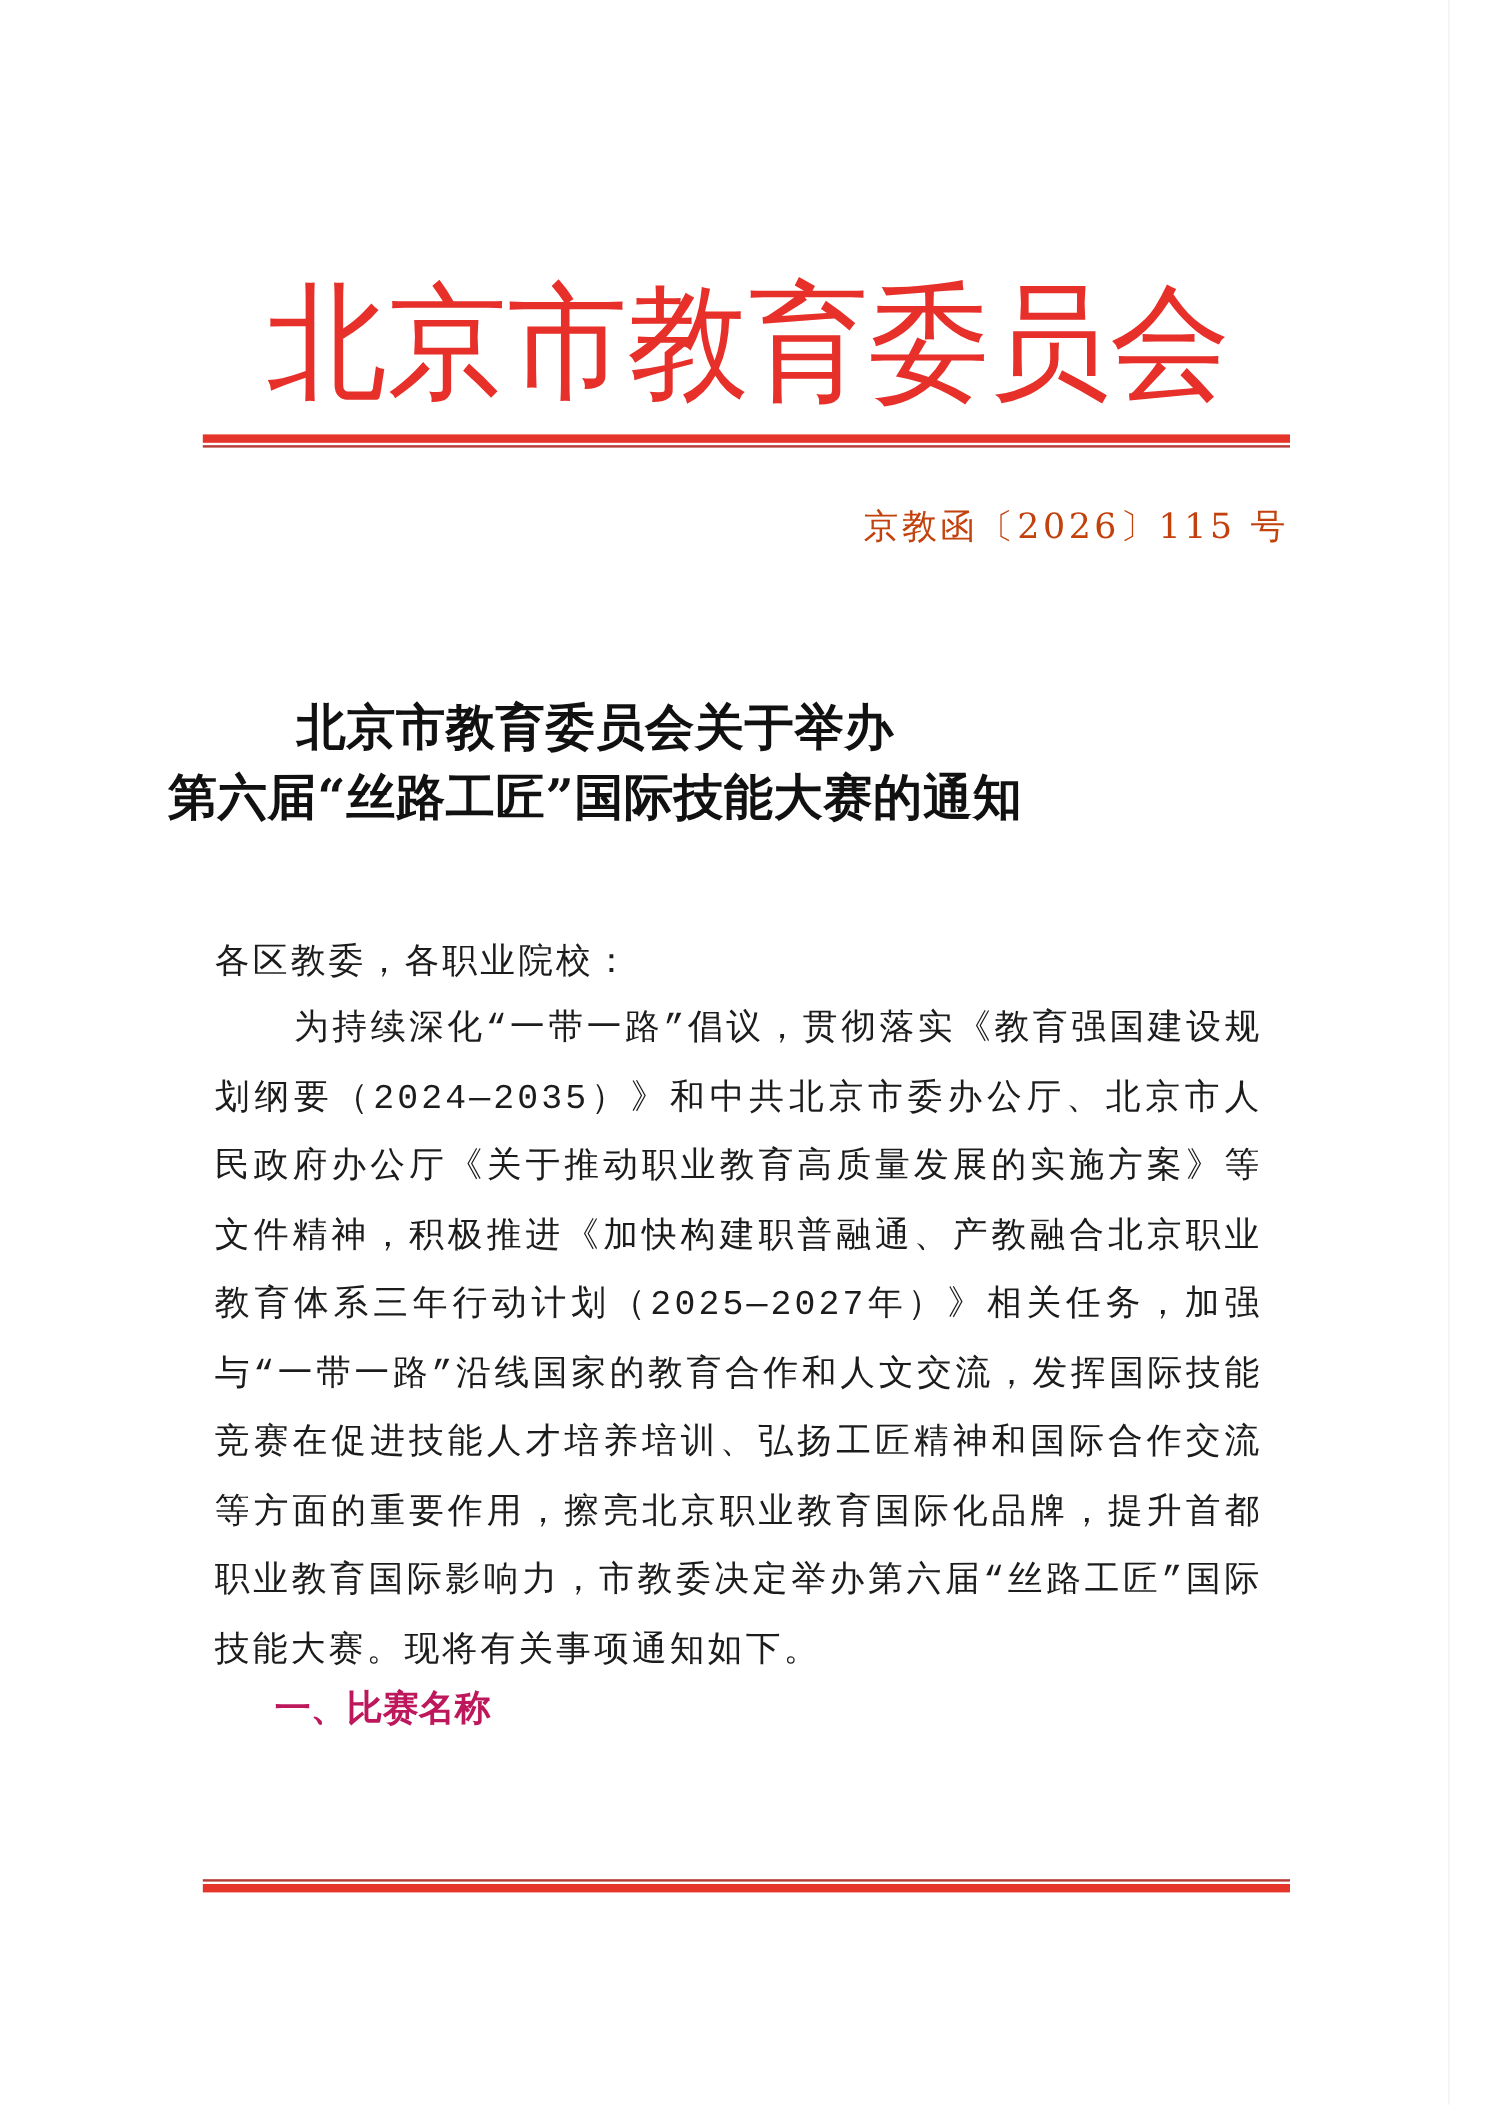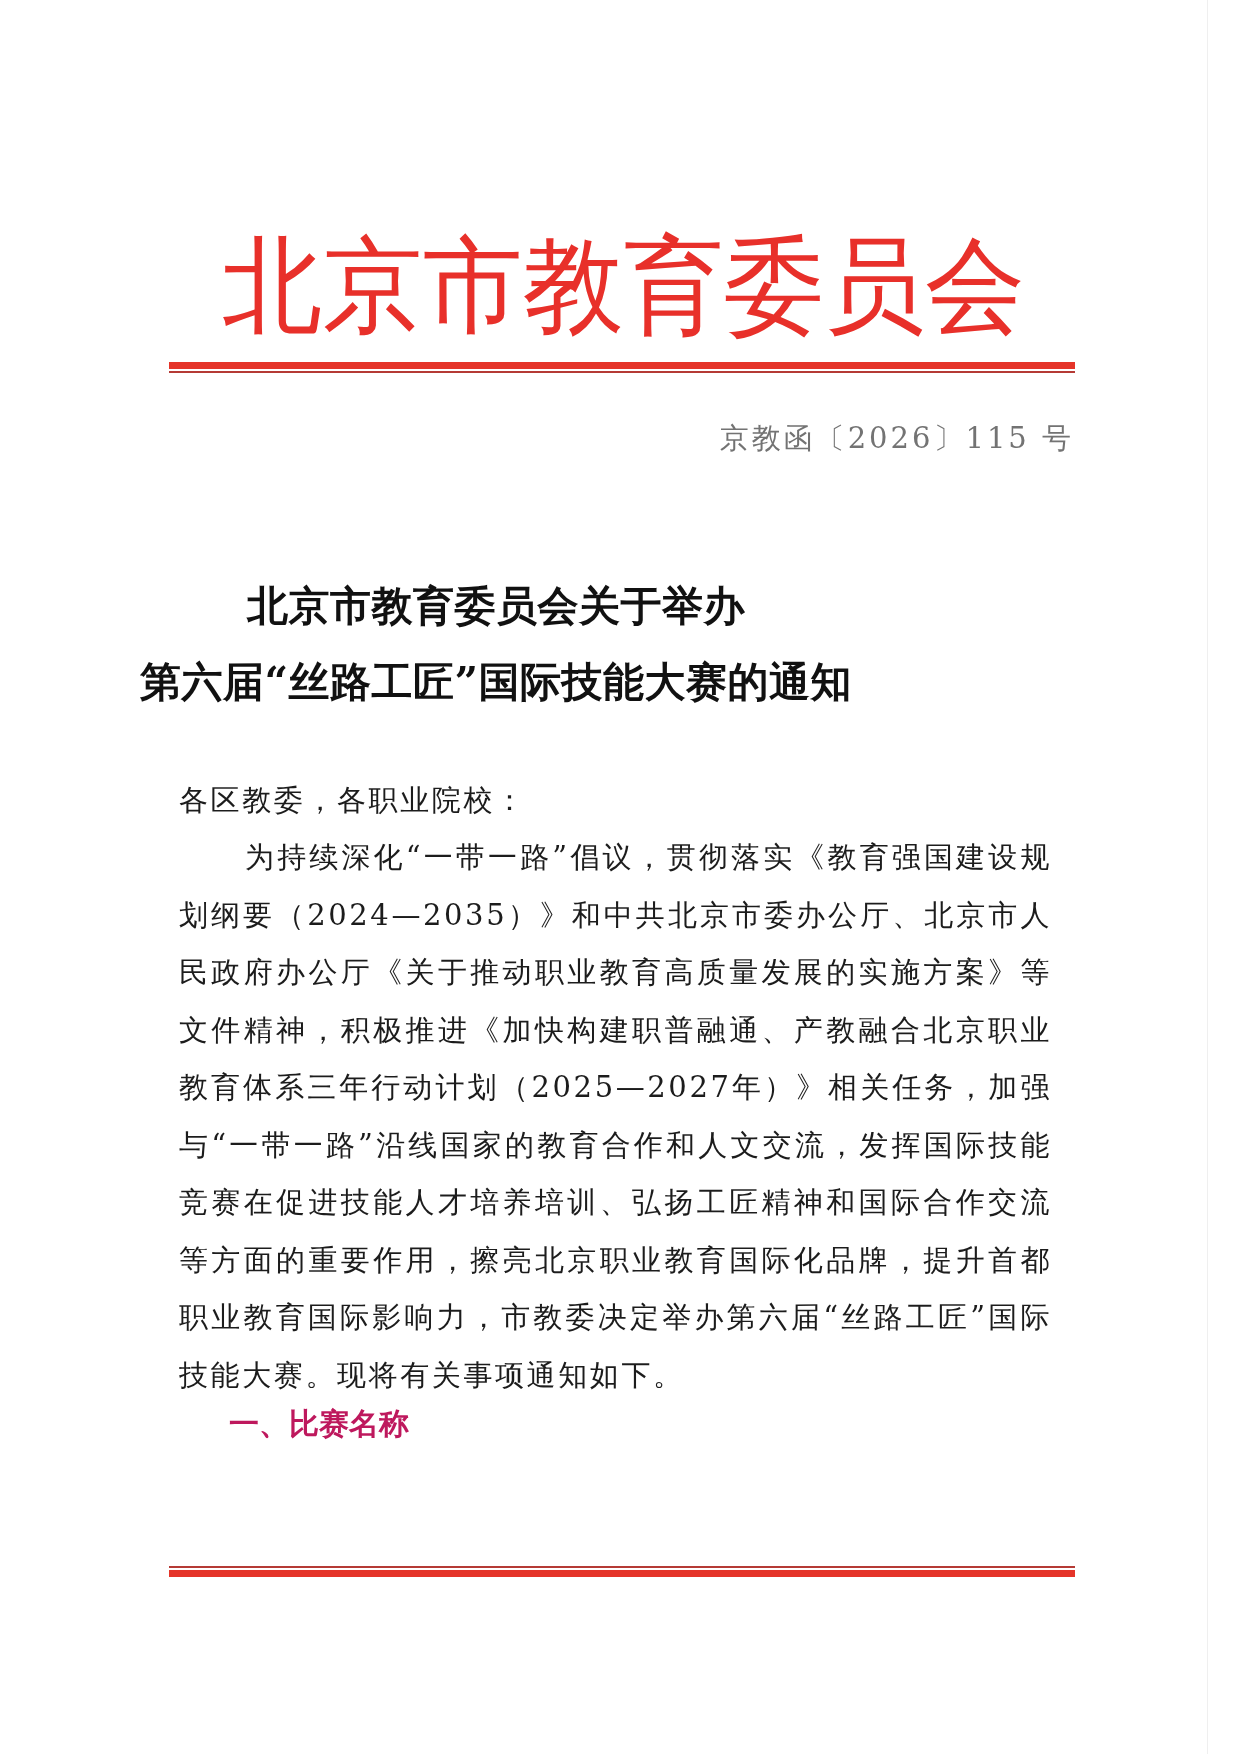--- a/index.html
+++ b/index.html
@@ -11,31 +11,31 @@
               display:flex; justify-content:space-between; align-items:center;
               padding:0 55px 0 62px; box-sizing:border-box; }
   .masthead span { font-family:"DejaVu Serif","Liberation Serif",serif; font-size:100px; line-height:120px;
                    color:#e8302a; font-weight:normal; transform:scaleY(1.05); }
   .rule { position:absolute; left:169px; width:906px; }
   .rule.top-thick { top:362px; height:7px; background:#e53429; }
   .rule.top-thin  { top:371px; height:2px; background:#b53a35; }
   .rule.bot-thin  { top:1566px; height:2px; background:#b53a35; }
   .rule.bot-thick { top:1570px; height:7px; background:#e53429; }
   .docno { position:absolute; right:166px; top:418px; font-size:29px; line-height:40px;
-           letter-spacing:3px; color:#737373; white-space:nowrap; }
+           letter-spacing:3px; color:#c2410c; white-space:nowrap; }
   .title { position:absolute; left:0; width:992px; text-align:center; font-weight:bold;
            font-size:41px; line-height:56px; color:#111; letter-spacing:0.5px; }
   .title.l1 { top:578px; }
-  .title.l2 { top:636px;margin-top:18px; }
+  .title.l2 { top:636px; }
   .body { position:absolute; left:163px; width:905px; font-size:29px; line-height:57.5px;
           color:#1c1c1c; }
   .body p { margin:16px; text-align:justify; text-align-last:left; letter-spacing:2.6px; }
   .salute { top:756px; }
   .para { top:813px; }
-  .para p { text-indent:66px; }
+  .para p { text-indent:66px;font-family:Liberation Mono, monospace; }
   .sec-head { position:absolute; left:229px; top:1396px; font-size:30px; line-height:56px;
               font-weight:bold; font-family:"DejaVu Sans","Liberation Sans",sans-serif; color:#be185d; }
   .sec-body { position:absolute; left:229px; top:1453px; font-size:29px; line-height:56px;
               letter-spacing:2.6px; color:#1c1c1c; }
 </style>
 </head>
 <body>
 
 <div class="page">
   <div class="scanline"></div>

